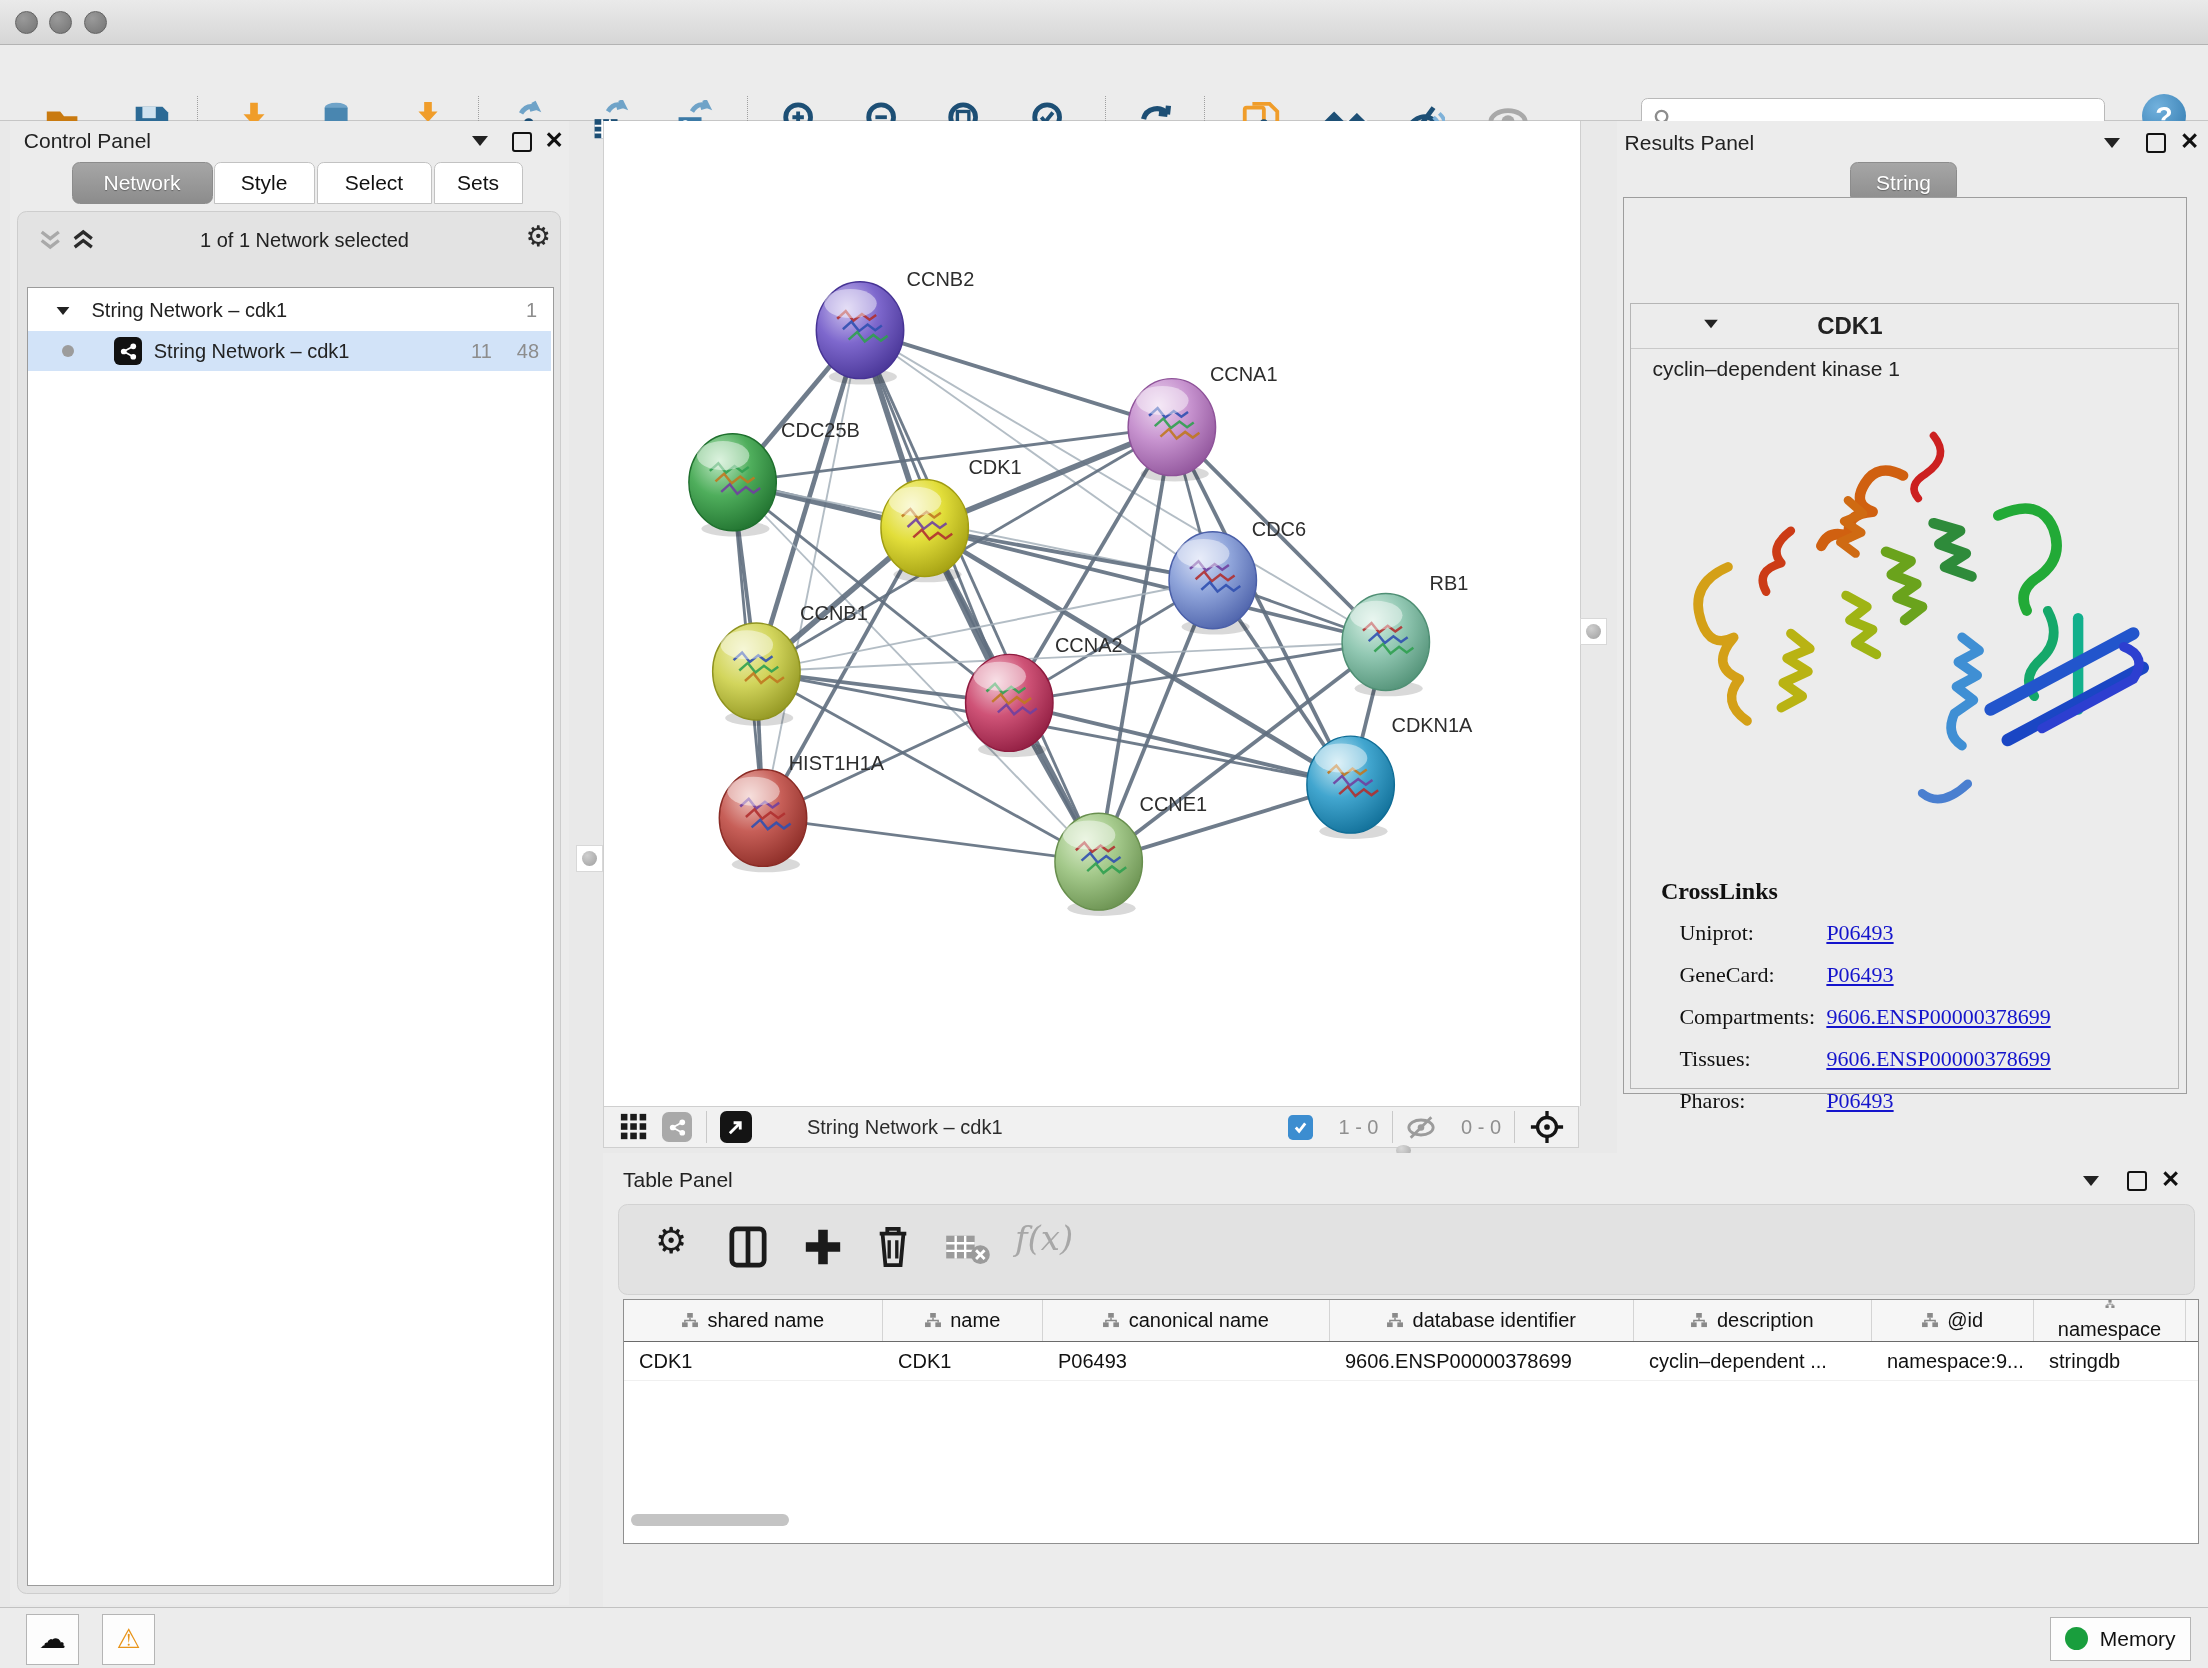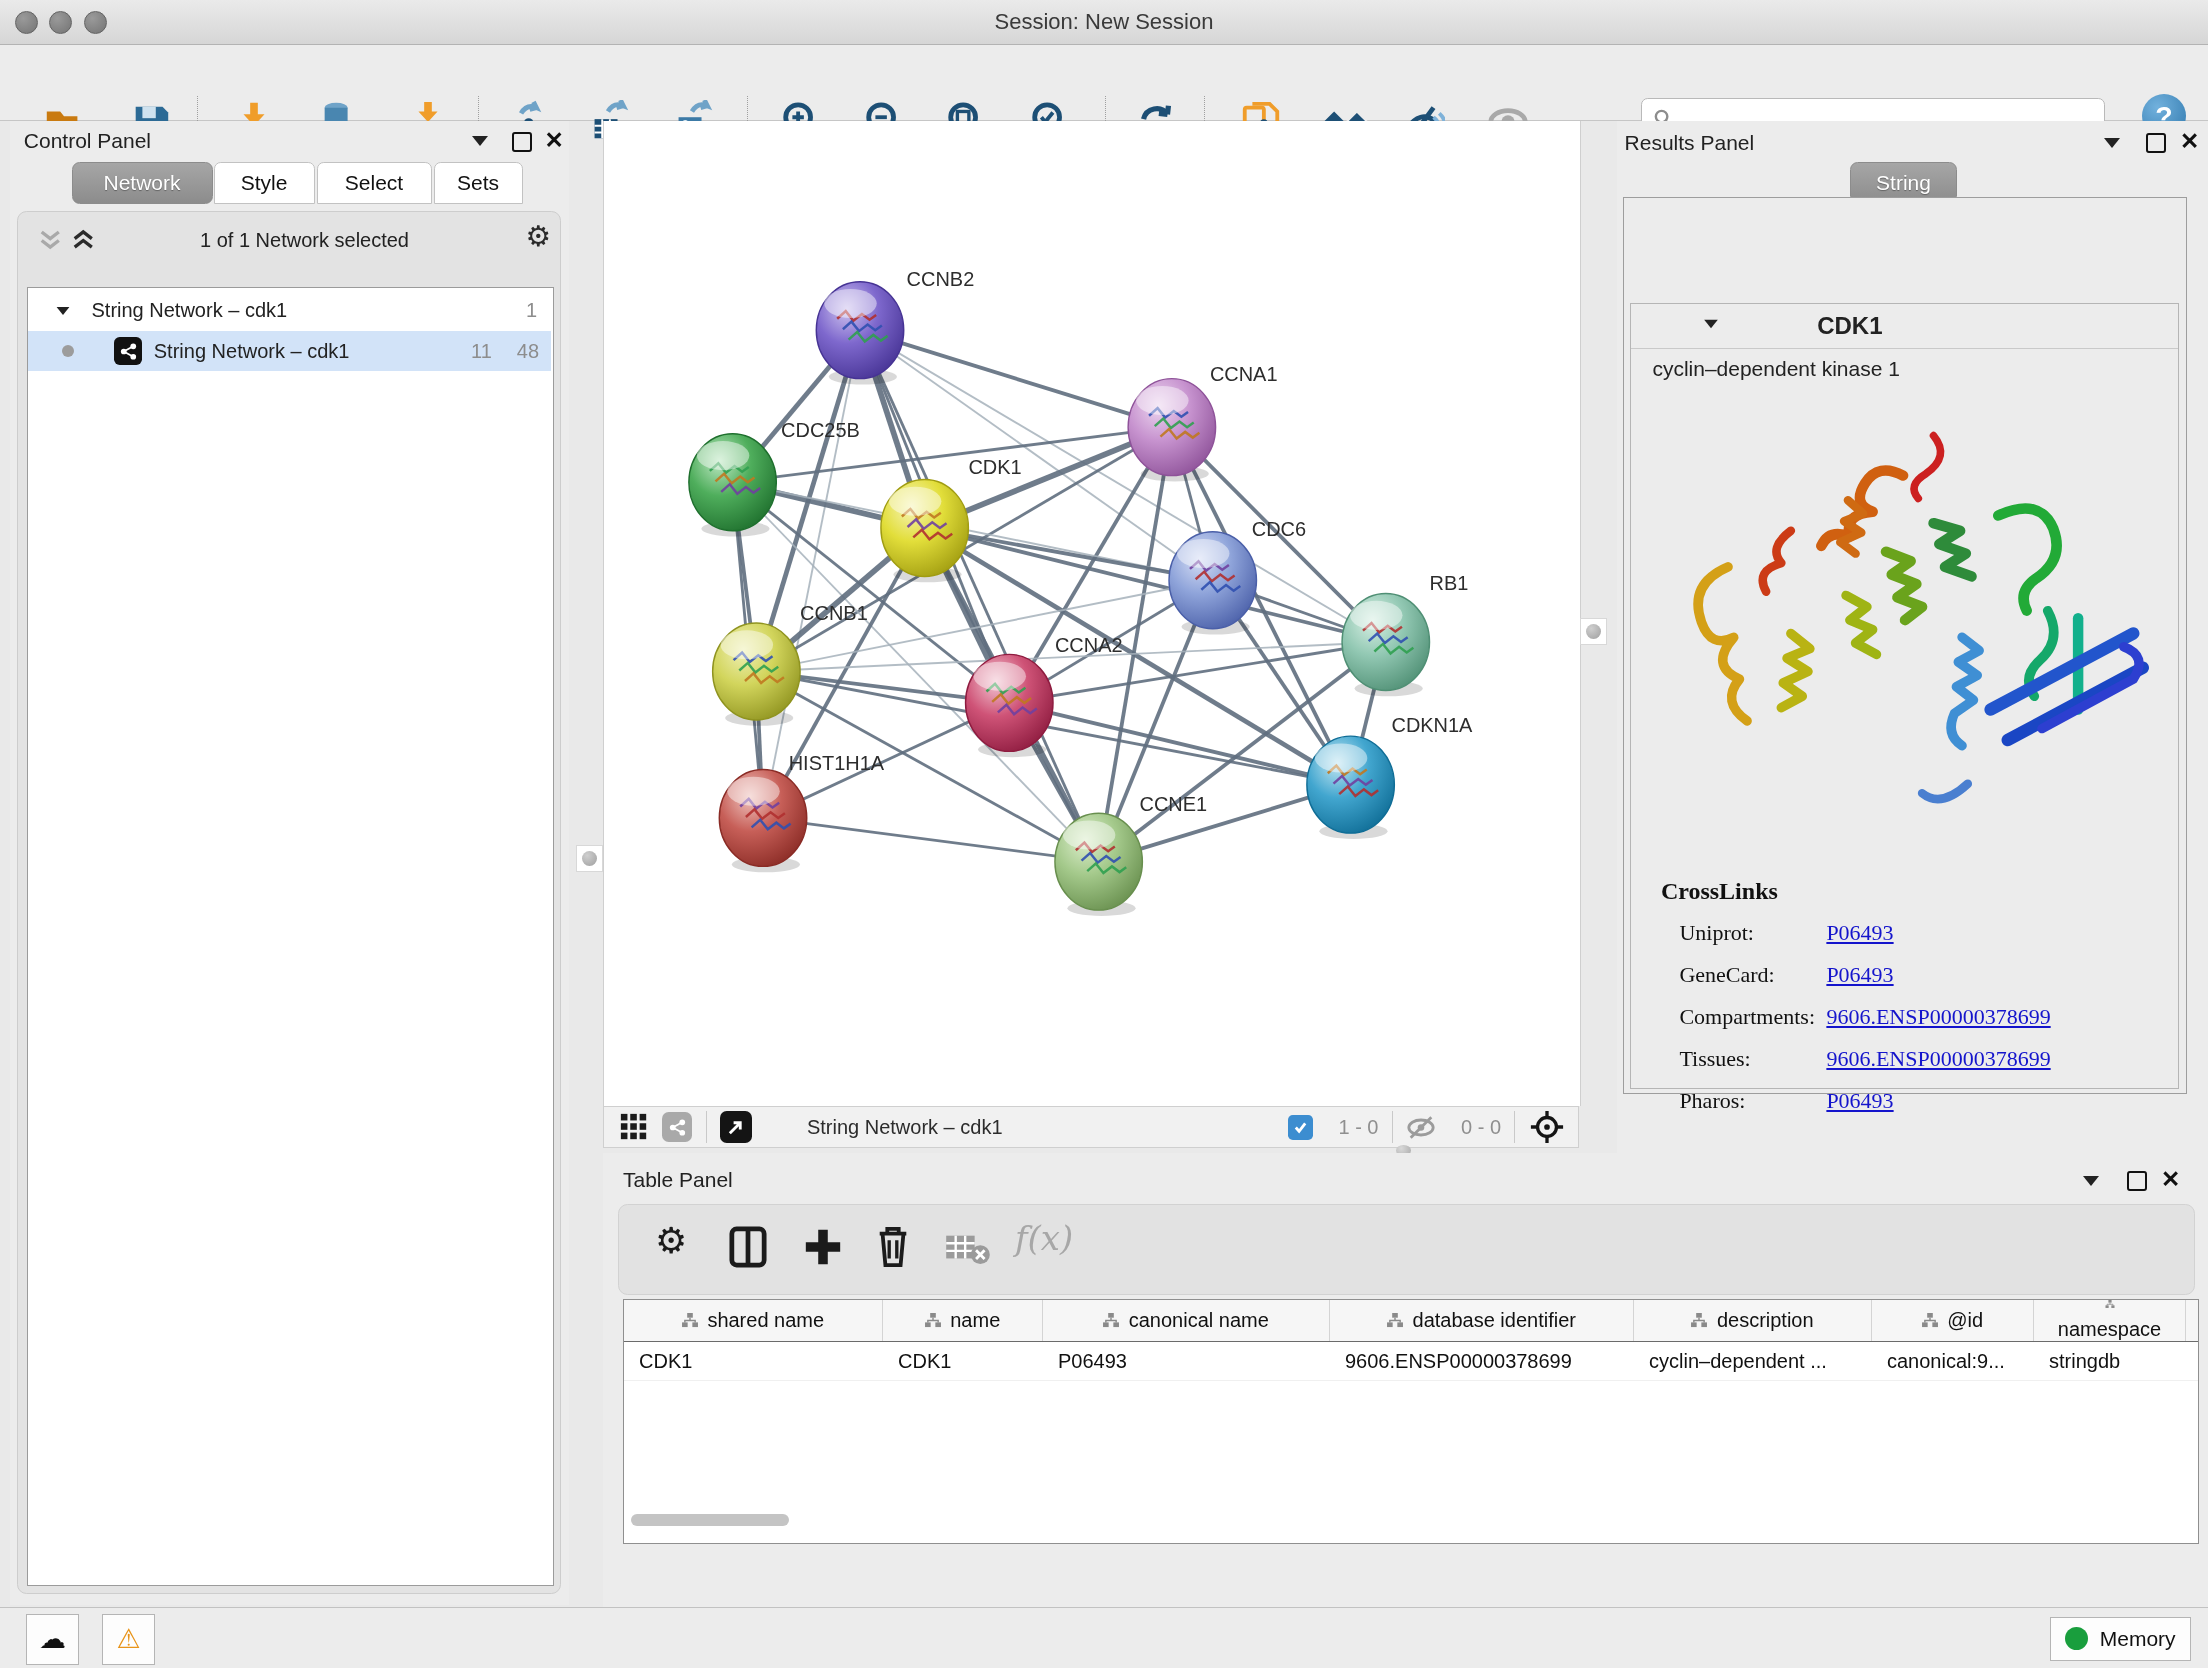--- a/index.html
+++ b/index.html
@@ -84,21 +84,20 @@
 </style>
 </head>
 <body>
 
 <div class="app">
 
   <div class="abs titlebar">
     <div class="abs tl" style="left:15px"></div>
     <div class="abs tl" style="left:49px"></div>
     <div class="abs tl" style="left:84px"></div>
-    <div class="abs win-title">Session: New Session</div>
   </div>
 
   <div class="abs toolbar">
     <svg class="abs tbi" style="left:42px" viewBox="0 0 46 46">
       <path d="M5 12 h14 l4 5 h14 v6 H5z" fill="#c97a10"></path>
         <path d="M8 23 h34 l-6 16 H3z" fill="#f0a236"></path>
     </svg>
     <svg class="abs tbi" style="left:129px" viewBox="0 0 46 46">
       <path d="M7 7 h28 l6 6 v26 H7z" fill="#2c6a95"></path>
         <rect x="14" y="7" width="14" height="12" fill="#cfe2ef"></rect>
@@ -673,21 +672,21 @@
             <span>namespace</span>
           </div>
         </div>
       <div id="table-body">
           <div class="trowdata">
             <div class="td" style="width: 259px;">CDK1</div>
             <div class="td" style="width: 160px;">CDK1</div>
             <div class="td" style="width: 287px;">P06493</div>
             <div class="td" style="width: 304px;">9606.ENSP00000378699</div>
             <div class="td" style="width: 238px;">cyclin–dependent ...</div>
-            <div class="td" style="width: 162px;">canonical:9...</div>
+            <div class="td" style="width: 162px;">namespace:9...</div>
             <div class="td" style="width: 152px;">stringdb</div>
           </div>
         </div>
     </div>
     <div class="abs hthumb"></div>
   </div>
 
   <div class="abs statusbar">
     <div class="abs sbtn" style="left:26px;top:5.7px;color:#111">☁</div>
     <div class="abs sbtn" style="left:102px;top:5.7px;color:#e8941a">⚠</div>

